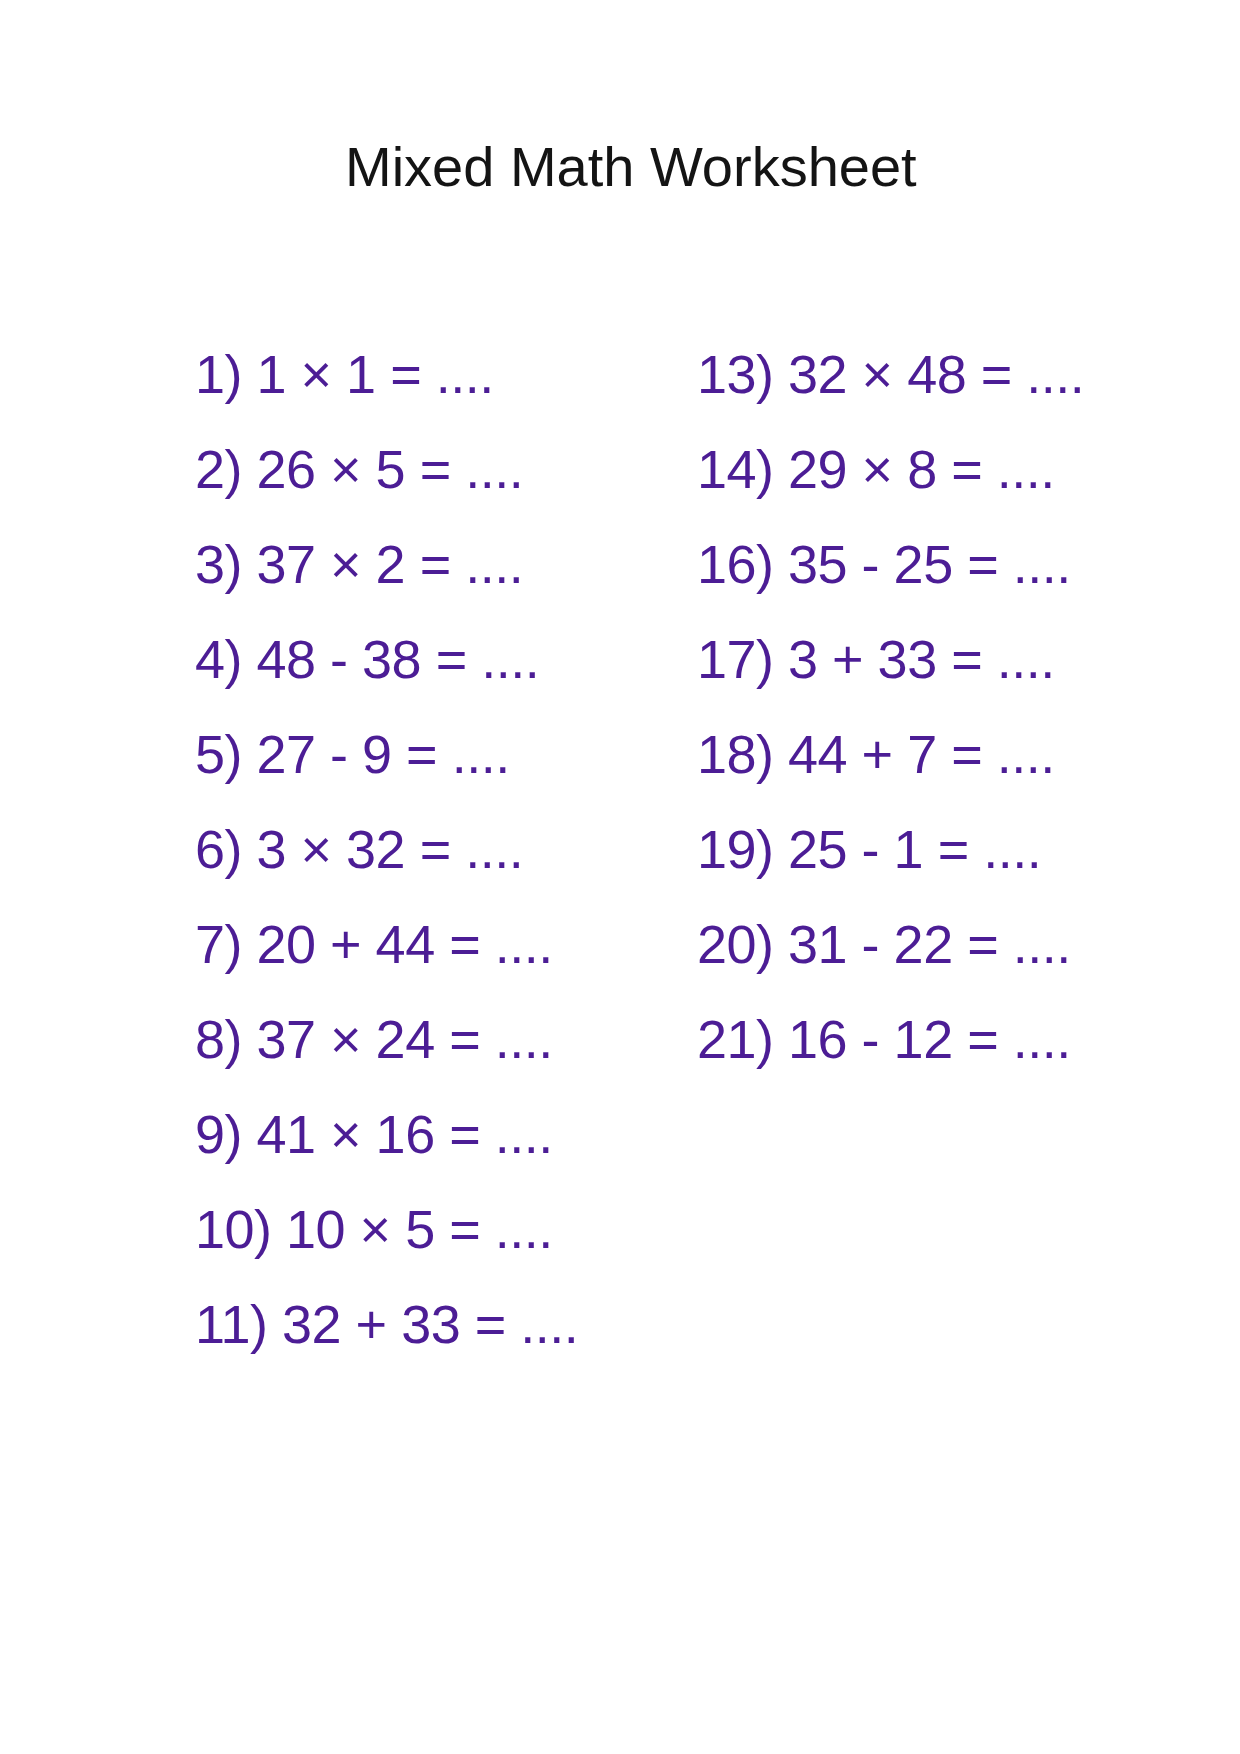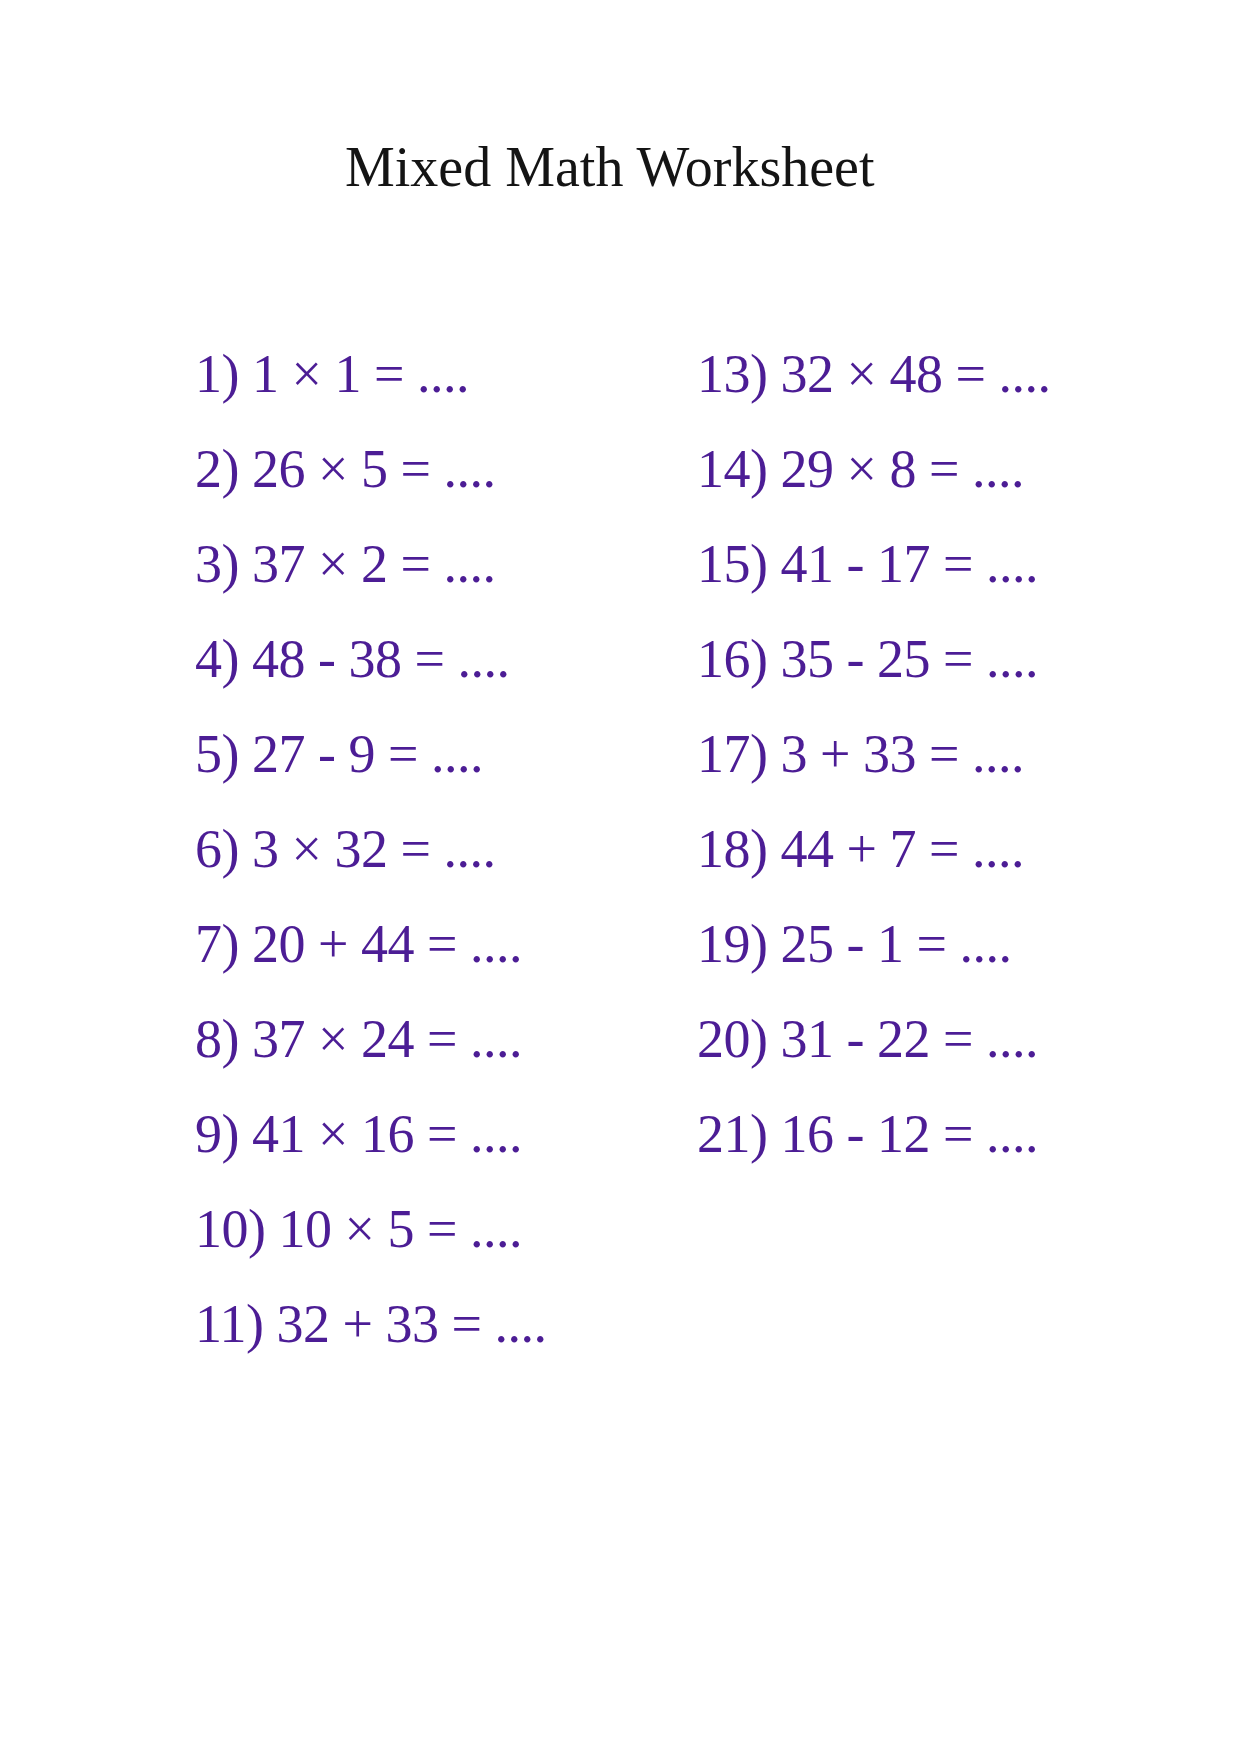--- a/index.html
+++ b/index.html
@@ -5,21 +5,21 @@
   html, body {
     margin: 0;
     padding: 0;
     background: #ffffff;
   }
   .page {
     position: relative;
     width: 1108px;
     height: 1754px;
     background: #ffffff;
-    font-family: Liberation Serif, serif;
+    font-family: Liberation Sans, sans-serif;
     color: #141414;
     overflow: hidden;
   }
   .title {
     position: absolute;
     top: 101px;
     left: 345px;
     font-size: 56px;
     line-height: 1;
     font-weight: 400;
@@ -68,21 +68,20 @@
       <div class="problem">6) 3 × 32 = ....</div>
       <div class="problem">7) 20 + 44 = ....</div>
       <div class="problem">8) 37 × 24 = ....</div>
       <div class="problem">9) 41 × 16 = ....</div>
       <div class="problem">10) 10 × 5 = ....</div>
       <div class="problem">11) 32 + 33 = ....</div>
     </div>
   <div class="col col-right">
       <div class="problem">13) 32 × 48 = ....</div>
       <div class="problem">14) 29 × 8 = ....</div>
-      <div class="problem">15) 41 - 17 = ....</div>
       <div class="problem">16) 35 - 25 = ....</div>
       <div class="problem">17) 3 + 33 = ....</div>
       <div class="problem">18) 44 + 7 = ....</div>
       <div class="problem">19) 25 - 1 = ....</div>
       <div class="problem">20) 31 - 22 = ....</div>
       <div class="problem">21) 16 - 12 = ....</div>
     </div>
 </div>
 
 </body></html>

